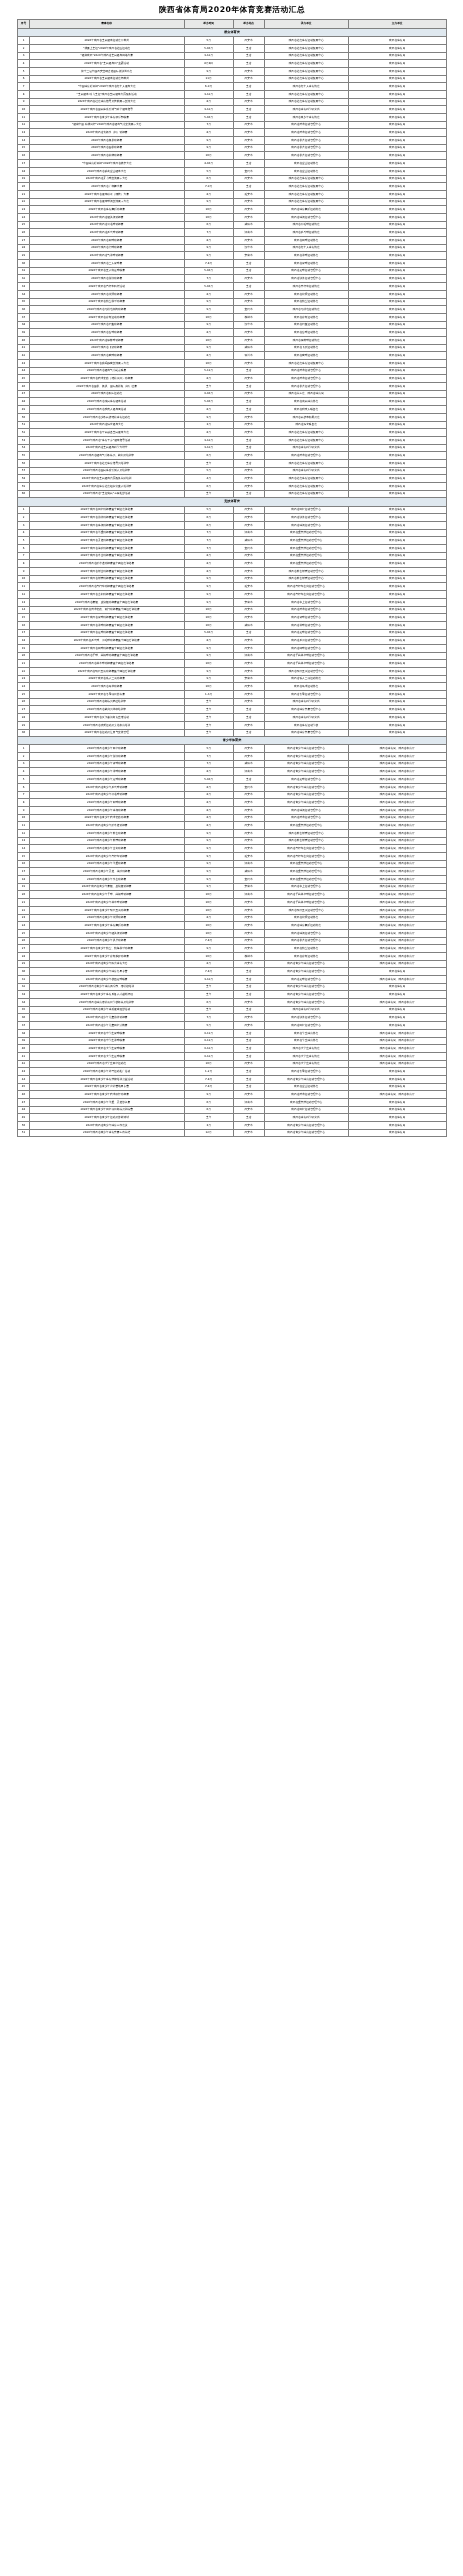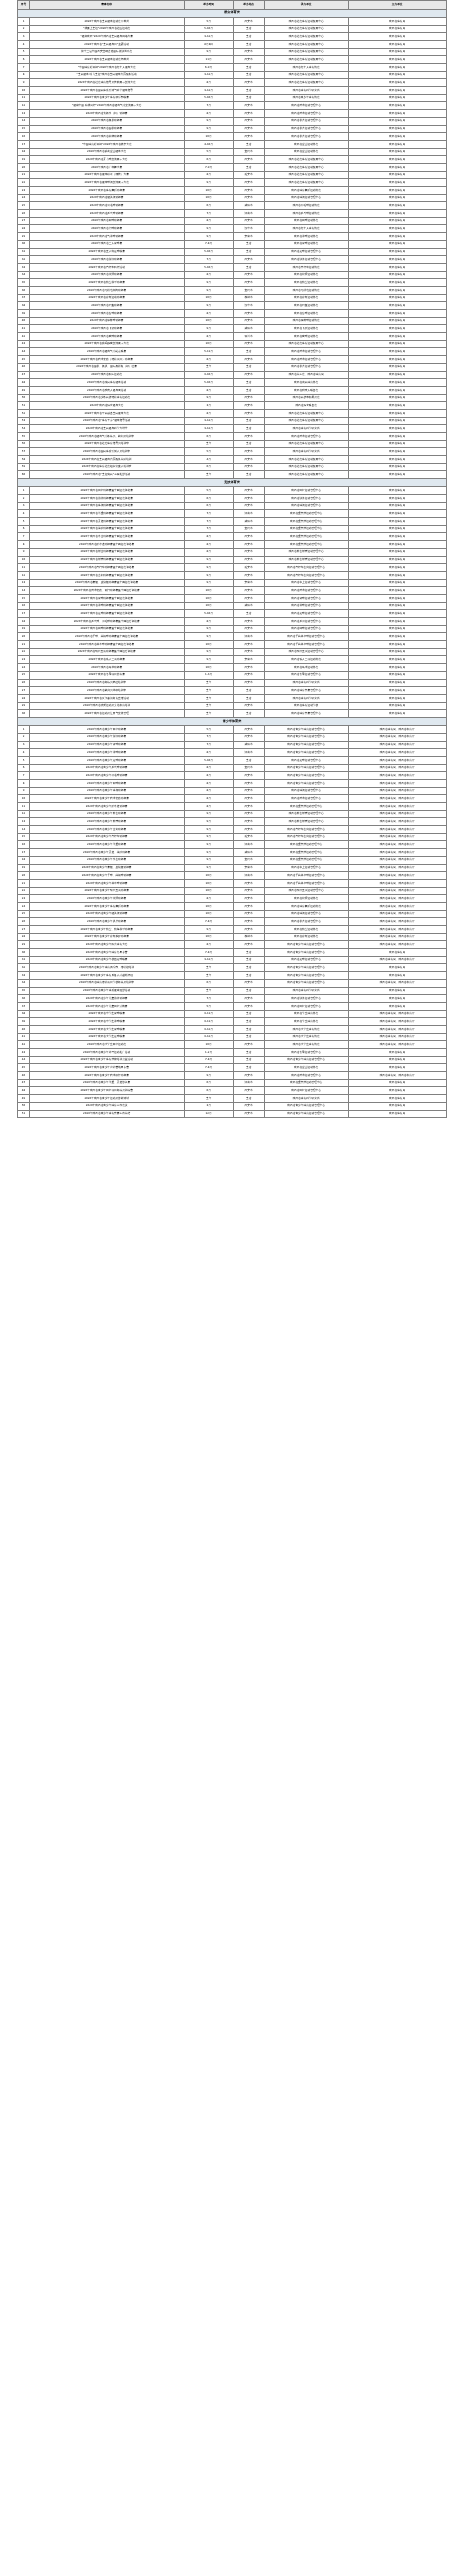--- a/index.html
+++ b/index.html
@@ -49,20 +49,21 @@
     text-align:center;
   }
   tr.row td{height:5.7px;}
   tr.row td.idx{font-size:2.7px;}
   tr.row td.name{text-align:center;}
 </style>
 </head>
 <body>
 
 <div class="page">
+  <div class="doc-title">陕西省体育局2020年体育竞赛活动汇总</div>
   <table class="main">
     <colgroup>
       <col class="c0">
         <col class="c1">
         <col class="c2">
         <col class="c3">
         <col class="c4">
         <col class="c5">
     </colgroup>
     <thead>

